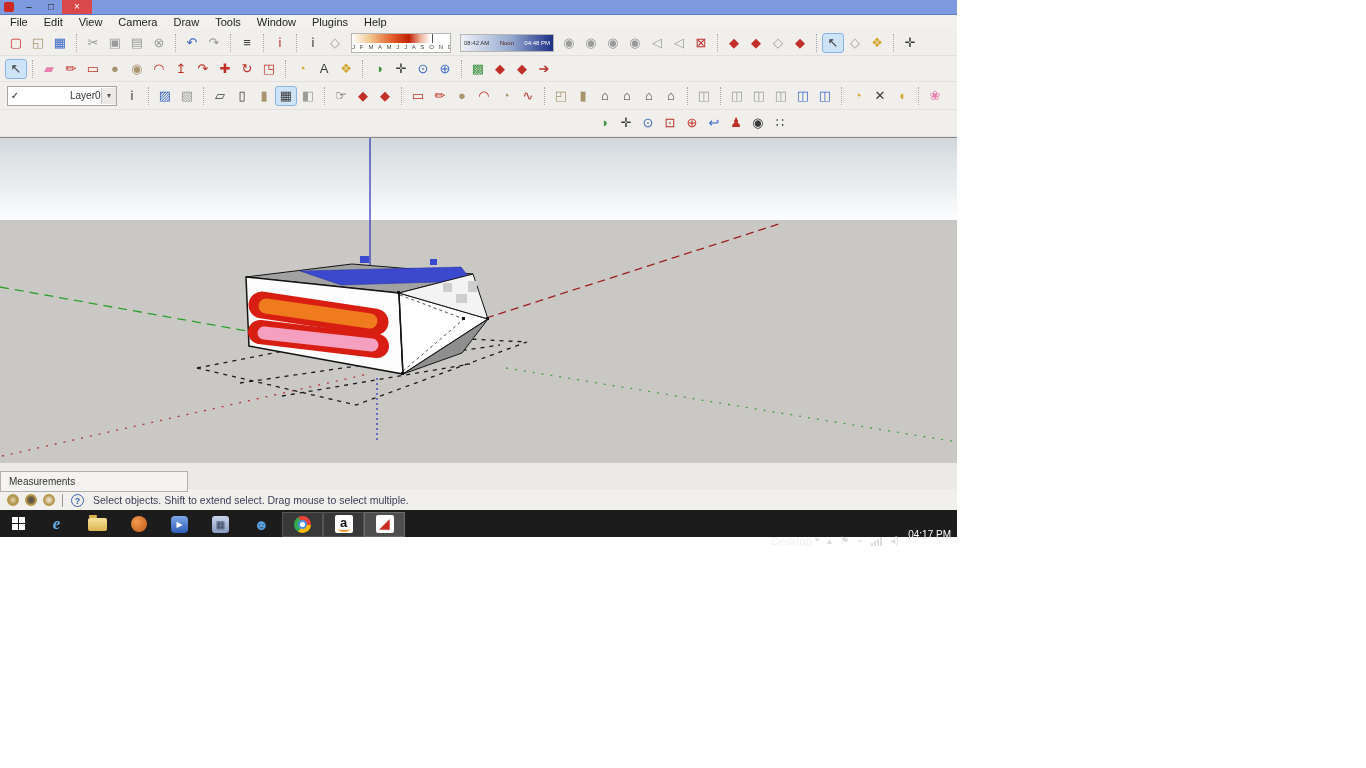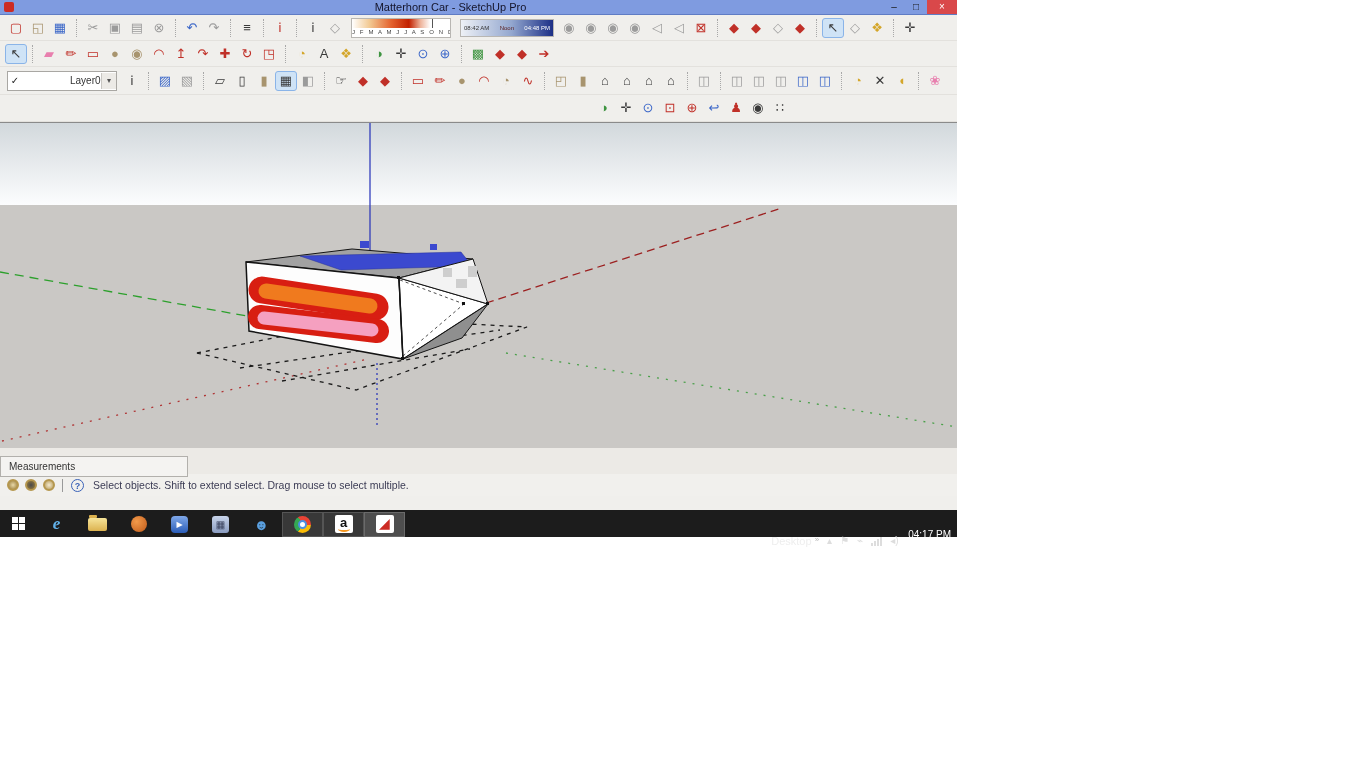--- a/index.html
+++ b/index.html
@@ -90,28 +90,38 @@
   .clock{text-align:right;font-size:10px;line-height:12px;color:#fff;}
 </style>
 </head>
 <body>
 
 <div class="screen">
   <div class="app">
 
     <div class="titlebar">
       <span class="title-icon"></span>
-      <span class="title-text">Matterhorn Car - SketchUp Pro</span>
       <span class="win-controls">
         <span class="win-btn">–</span>
         <span class="win-btn">□</span>
         <span class="win-btn win-close">×</span>
       </span>
     </div>
 
+    <div class="menubar">
+        <span class="ti c-dark">File</span>
+        <span class="ti c-dark">Edit</span>
+        <span class="ti c-dark">View</span>
+        <span class="ti c-dark">Camera</span>
+        <span class="ti c-dark">Draw</span>
+        <span class="ti c-dark">Tools</span>
+        <span class="ti c-dark">Window</span>
+        <span class="ti c-dark">Plugins</span>
+        <span class="ti c-dark">Help</span>
+      </div>
 
     <div class="tbrow">
       <div class="tbgroup">
           <span class="ti c-red">▢</span>
           <span class="ti c-tan">◱</span>
           <span class="ti c-blue">▦</span>
           <span class="vsep"></span>
           <span class="ti c-gray">✂</span>
           <span class="ti c-gray">▣</span>
           <span class="ti c-gray">▤</span>

